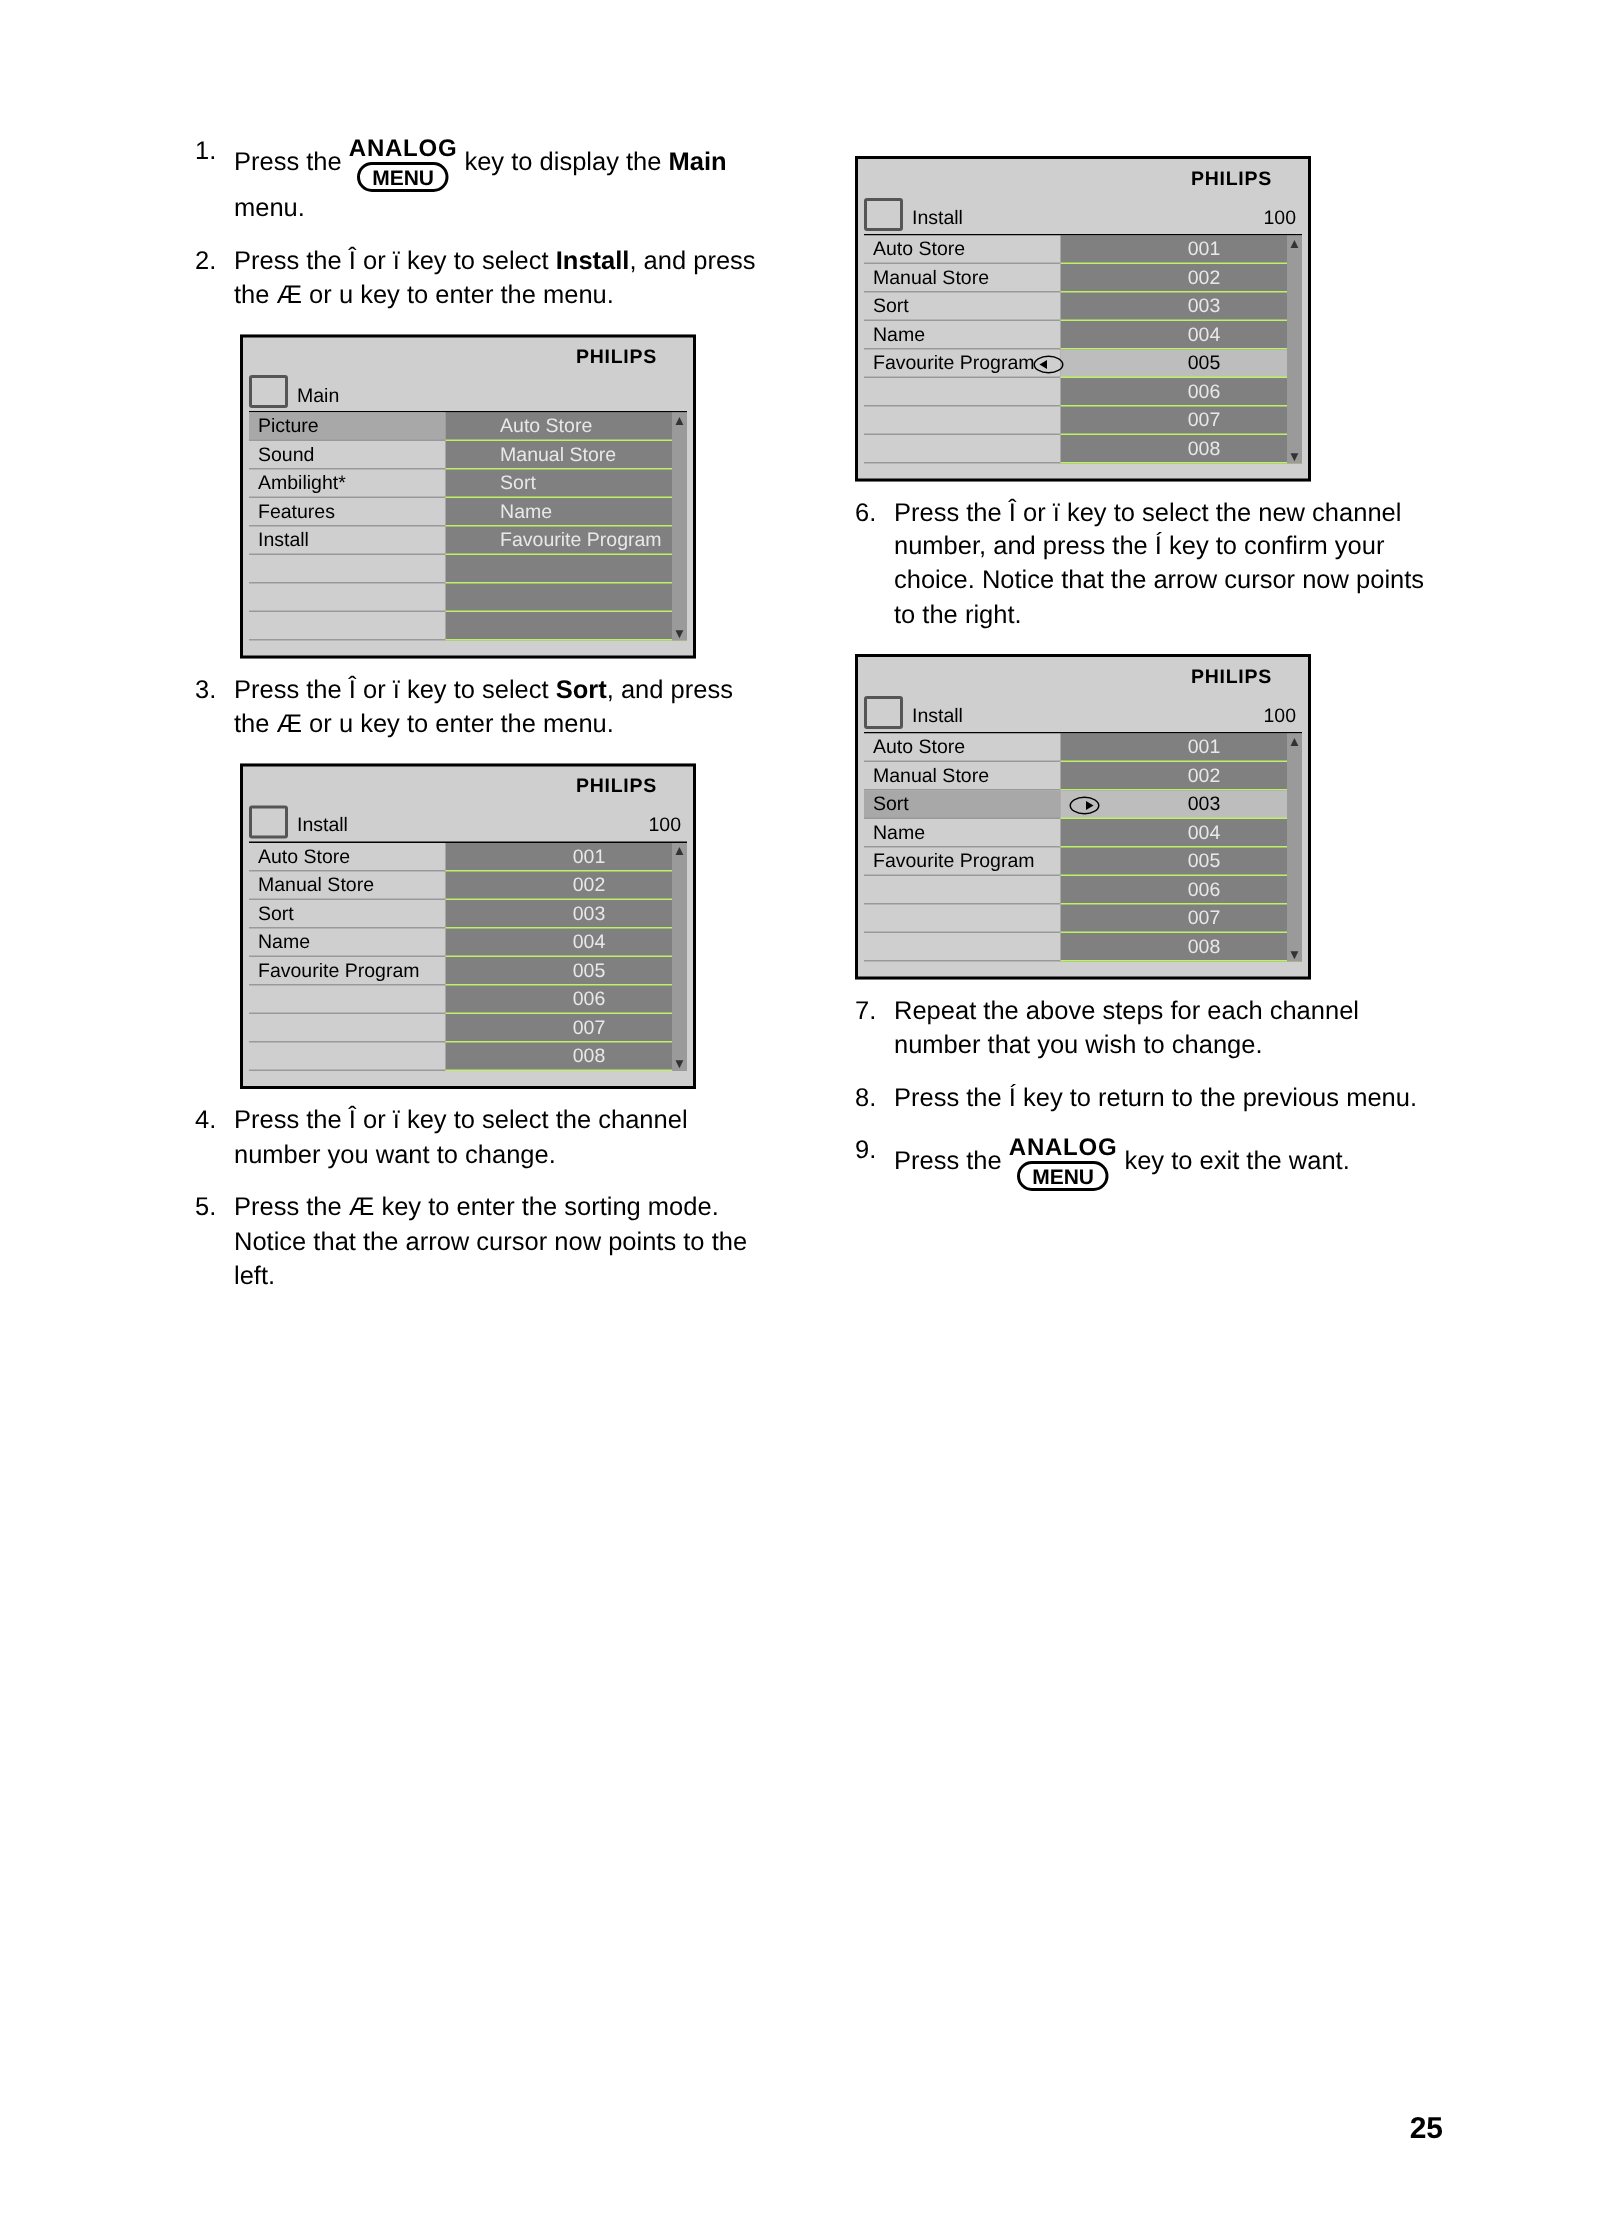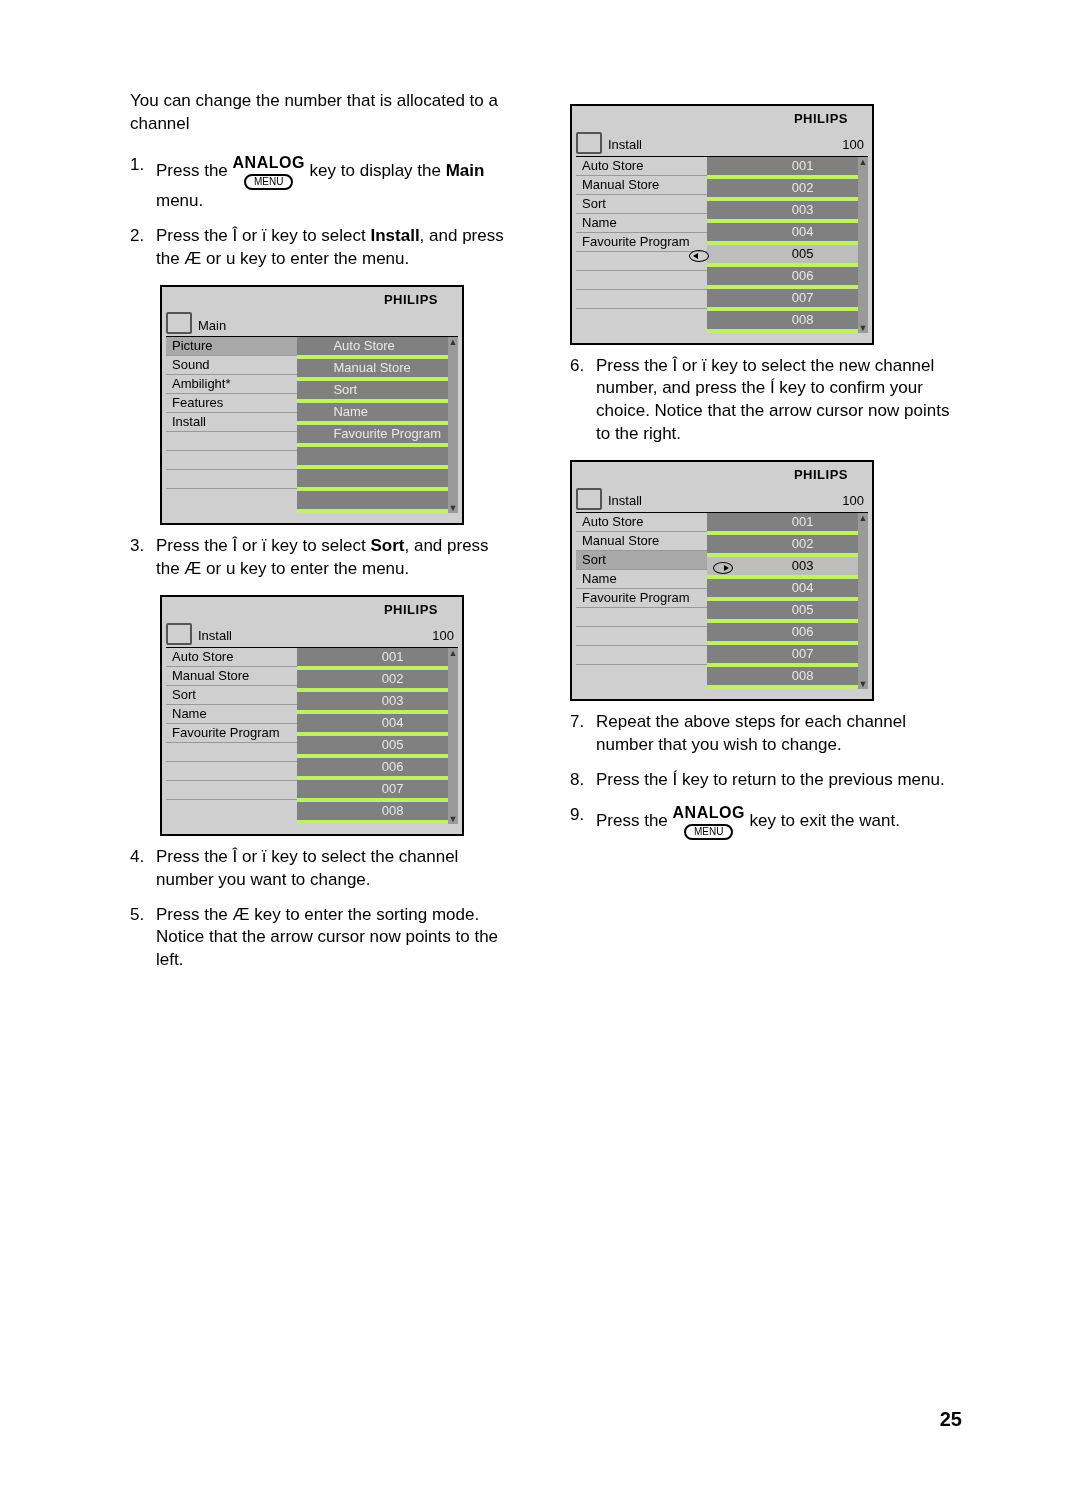--- a/index.html
+++ b/index.html
@@ -44,21 +44,21 @@
   .menukey {
     display: inline-block;
     vertical-align: middle;
     text-align: center;
     line-height: 1;
   }
   .menukey-label { font-size: 16px; font-weight: bold; letter-spacing: 0.5px; }
   .menukey-pill {
     border: 2.5px double #000;
     border-radius: 12px;
-    font-size: 10px; font-weight: normal;
+    font-size: 14px; font-weight: bold;
     padding: 1px 8px;
     display: inline-block;
   }
   
   .osd {
     border: 2px solid #000;
     background: #cfcfcf;
     margin: 14px 0 10px 30px;
     width: 300px;
     font-size: 13px;
@@ -109,21 +109,21 @@
     color: #e8e8e8;
     position: relative;
   }
   .osd-row {
     padding: 1px 6px;
     border-bottom: 1px solid #999;
     font-size: 13px;
     min-height: 16px;
     line-height: 16px;
   }
-  .osd-right .osd-row { border-bottom: 4px solid #bef264; text-align: center; position: relative; padding-left: 36px; }
+  .osd-right .osd-row { border-bottom: 1px solid #bef264; text-align: center; position: relative; padding-left: 36px; }
   .osd-row.hl { background: #a8a8a8; }
   .osd-row.hlgrey { background: #bdbdbd; color: #000; }
   .osd-row .cursor-r { position: absolute; left: 6px; top: 2px; font-size: 11px; }
   .osd-row .cursor-l { position: absolute; left: -18px; top: 2px; font-size: 11px; color:#000; }
   .osd-scroll {
     position: absolute;
     right: 0; top: 0; bottom: 0;
     width: 10px;
     background: #9a9a9a;
     display: flex; flex-direction: column;
@@ -158,21 +158,20 @@
   }
 </style>
 </head>
 <body>
 
 <div class="page">
 
   <div class="columns">
 
     <div class="col">
-      <div class="intro">You can change the number that is allocated to a channel</div>
 
       <div class="step">
         <div class="step-num">1.</div>
         <div class="step-body">
           <span>Press the </span>
           <span class="menukey">
             <span class="menukey-label">ANALOG</span><br>
             <span class="menukey-pill">MENU</span>
           </span>
           <span> key to display the </span><b>Main</b><span> menu.</span>

